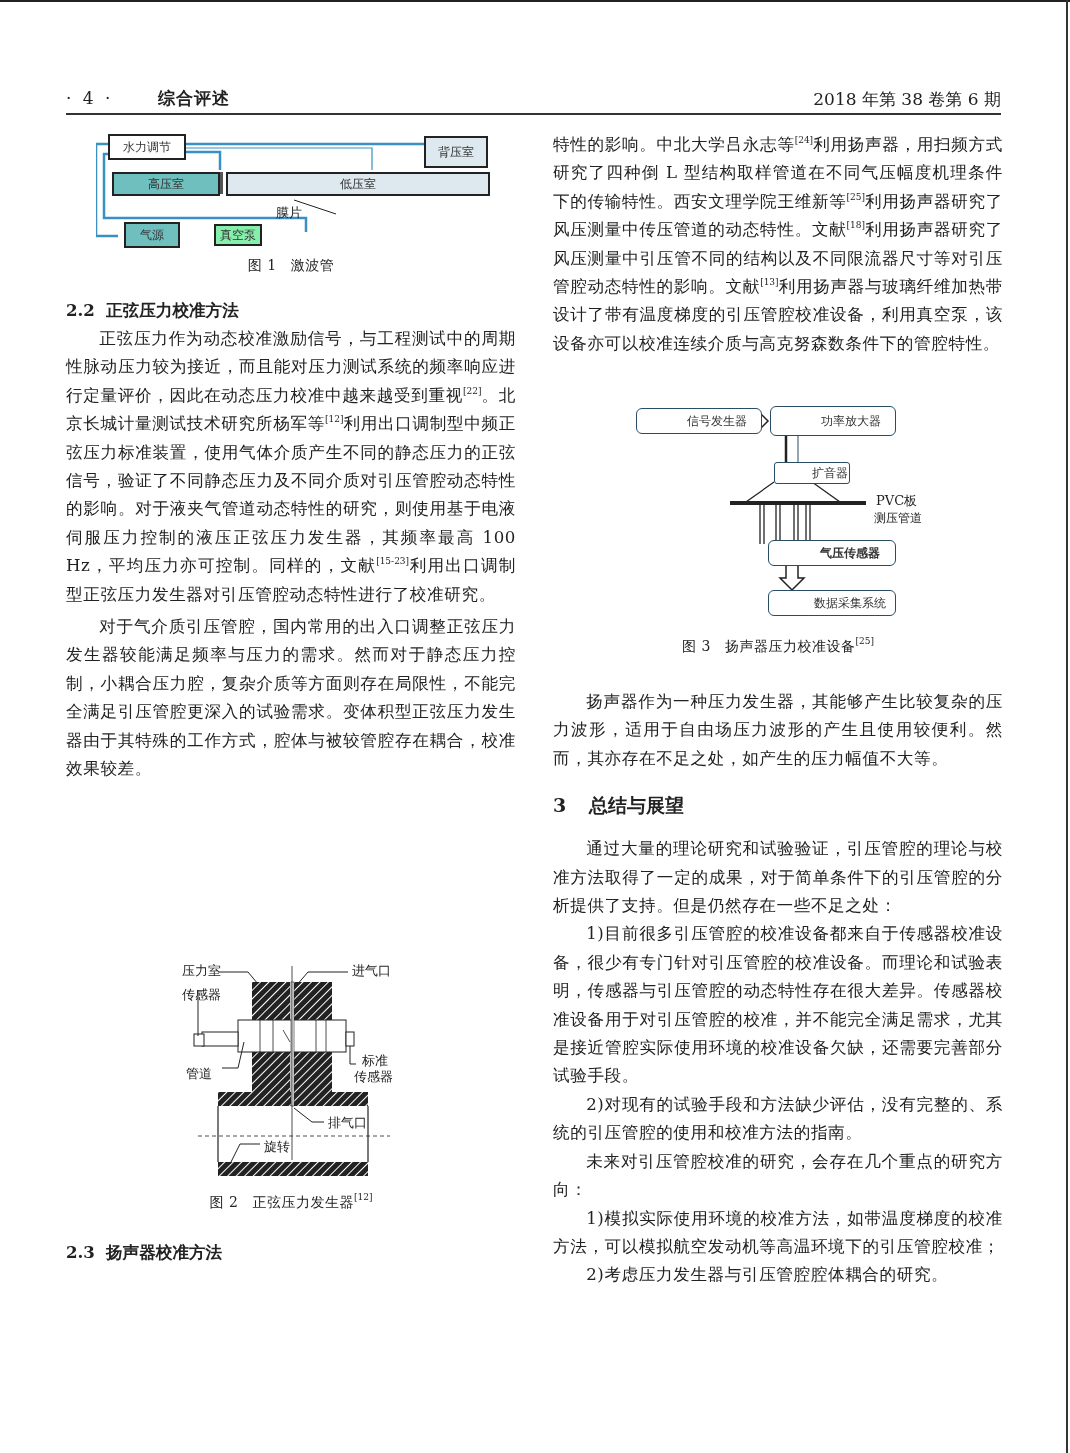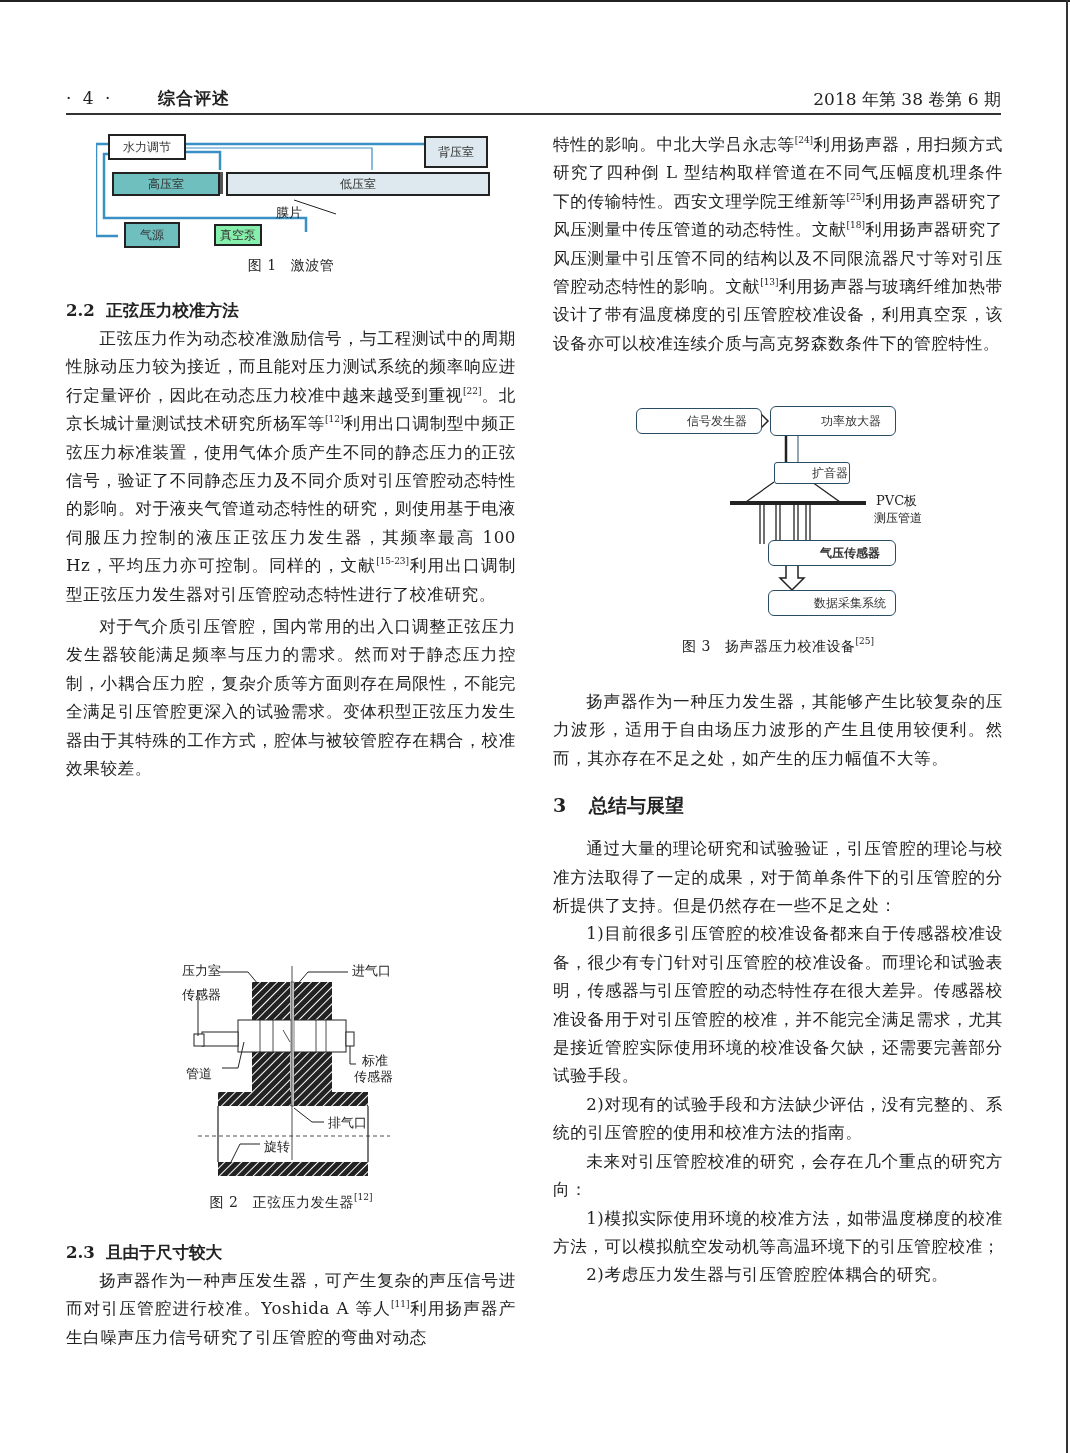--- a/index.html
+++ b/index.html
@@ -131,22 +131,21 @@
   <span style="position:absolute;left:184px;top:90px;font-size:13px;">标准</span>
   <span style="position:absolute;left:176px;top:106px;font-size:13px;">传感器</span>
   <span style="position:absolute;left:150px;top:152px;font-size:13px;">排气口</span>
   <span style="position:absolute;left:86px;top:176px;font-size:13px;">旋转</span>
 </div>
 <div class="caption" style="position:absolute;left:66px;top:1194px;width:450px;">
   <span class="lbl">图 2</span><span>正弦压力发生器</span><sup>[12]</sup>
 </div>
 
 <div class="col col-left" style="top:1238px;">
-  <h3><span class="num">2.3</span><span>且由于尺寸较大</span></h3>
-  <p class="t ind"><span>扬声器作为一种声压发生器，可产生复杂的声压信号进而对引压管腔进行校准。Yoshida A 等人</span><sup>[11]</sup><span>利用扬声器产生白噪声压力信号研究了引压管腔的弯曲对动态</span></p>
+  <h3><span class="num">2.3</span><span>扬声器校准方法</span></h3>
 </div>
 
 <div class="col col-right" style="top:131px;">
   <p class="t"><span>特性的影响。中北大学吕永志等</span><sup>[24]</sup><span>利用扬声器，用扫频方式研究了四种倒 L 型结构取样管道在不同气压幅度机理条件下的传输特性。西安文理学院王维新等</span><sup>[25]</sup><span>利用扬声器研究了风压测量中传压管道的动态特性。文献</span><sup>[18]</sup><span>利用扬声器研究了风压测量中引压管不同的结构以及不同限流器尺寸等对引压管腔动态特性的影响。文献</span><sup>[13]</sup><span>利用扬声器与玻璃纤维加热带设计了带有温度梯度的引压管腔校准设备，利用真空泵，该设备亦可以校准连续介质与高克努森数条件下的管腔特性。</span></p>
 </div>
 
 <div class="fig3" style="position:absolute;left:630px;top:404px;width:300px;height:220px;">
   <svg width="300" height="220" style="position:absolute;left:0;top:0;">
     <path d="M96,12 L128,12 L128,7 L138,17 L128,27 L128,22 L96,22 Z" fill="#fff" stroke="#222" stroke-width="1.5"></path>
     <line x1="156" y1="32" x2="156" y2="58" stroke="#222" stroke-width="2.5"></line>

